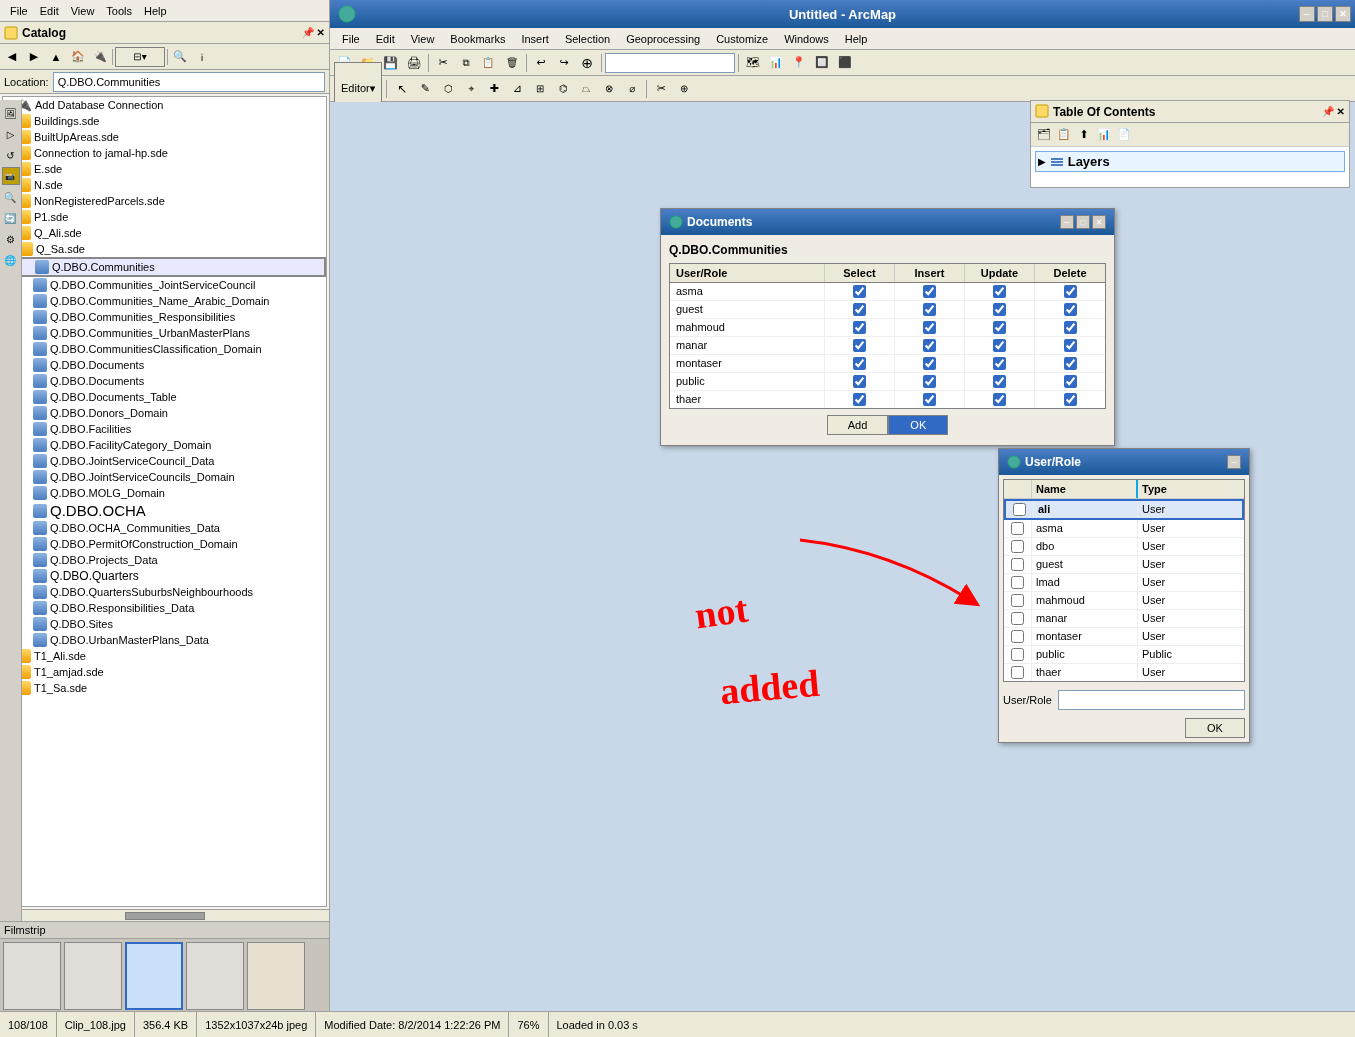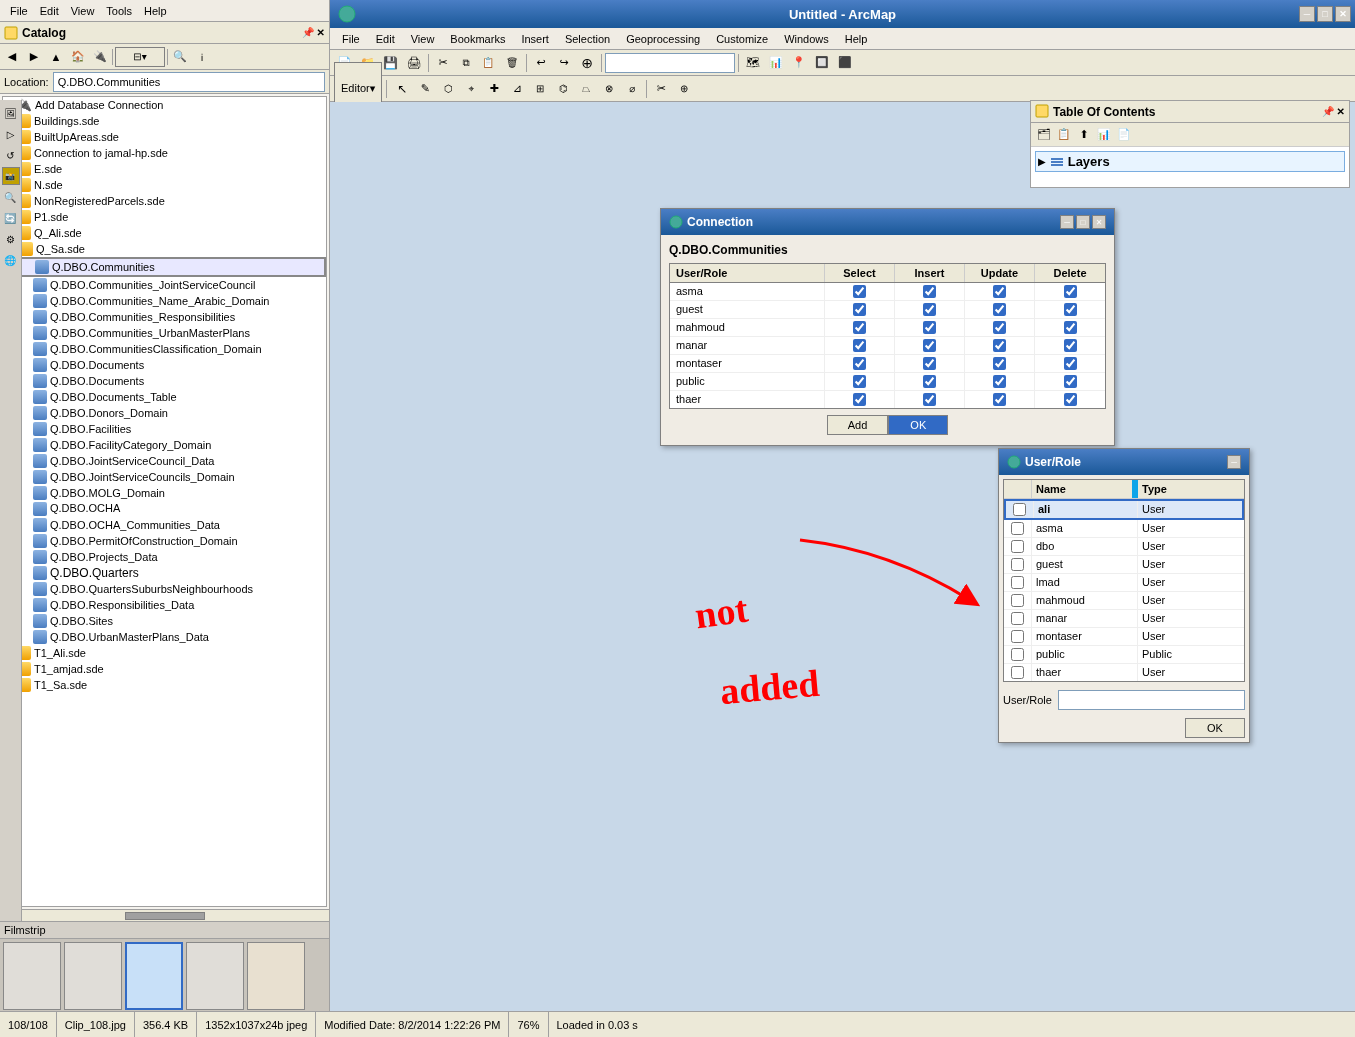--- a/index.html
+++ b/index.html
@@ -249,21 +249,21 @@
       <div style="display:flex; align-items:center; padding:1px 4px; cursor:pointer; font-size:11px; margin-left:16px;">
         <span style="width:10px; display:inline-block;"></span>
         <span style="margin-right:3px; width:14px; height:14px; background:linear-gradient(to bottom, #8db3e2, #4a7dc0); display:inline-block; border-radius:2px; vertical-align:middle;"></span>
         <span>Q.DBO.JointServiceCouncils_Domain</span>
       </div>
       <div style="display:flex; align-items:center; padding:1px 4px; cursor:pointer; font-size:11px; margin-left:16px;">
         <span style="width:10px; display:inline-block;"></span>
         <span style="margin-right:3px; width:14px; height:14px; background:linear-gradient(to bottom, #8db3e2, #4a7dc0); display:inline-block; border-radius:2px; vertical-align:middle;"></span>
         <span>Q.DBO.MOLG_Domain</span>
       </div>
-      <div style="display:flex; align-items:flex-start; padding:1px 4px; cursor:pointer; font-size:11px; margin-left:16px;">
+      <div style="display:flex; align-items:center; padding:1px 4px; cursor:pointer; font-size:15px; margin-left:16px;">
         <span style="width:10px; display:inline-block;"></span>
         <span style="margin-right:3px; width:14px; height:14px; background:linear-gradient(to bottom, #8db3e2, #4a7dc0); display:inline-block; border-radius:2px; vertical-align:middle;"></span>
         <span>Q.DBO.OCHA</span>
       </div>
       <div style="display:flex; align-items:center; padding:1px 4px; cursor:pointer; font-size:11px; margin-left:16px;">
         <span style="width:10px; display:inline-block;"></span>
         <span style="margin-right:3px; width:14px; height:14px; background:linear-gradient(to bottom, #8db3e2, #4a7dc0); display:inline-block; border-radius:2px; vertical-align:middle;"></span>
         <span>Q.DBO.OCHA_Communities_Data</span>
       </div>
       <div style="display:flex; align-items:center; padding:1px 4px; cursor:pointer; font-size:11px; margin-left:16px;">
@@ -387,21 +387,21 @@
   </div>
 
   <div style="position:absolute; top:208px; left:660px; width:455px; background:#f0ece4; border:1px solid #808080; box-shadow:2px 2px 5px rgba(0,0,0,0.3); z-index:20;">
     <div style="background:linear-gradient(to bottom, #4a7ec5, #1a5898); color:white; padding:4px 8px; display:flex; align-items:center; justify-content:space-between; height:26px;">
       <div style="display:flex; align-items:center; gap:4px;">
         <span style="width:14px; height:14px;">
           <svg viewBox="0 0 14 14">
               <circle cx="7" cy="7" r="6" fill="#4a9" stroke="#2a7" stroke-width="1"></circle>
             </svg>
         </span>
-        <span style="font-size:12px; font-weight:bold;">Connection</span>
+        <span style="font-size:12px; font-weight:bold;">Documents</span>
       </div>
       <div style="display:flex; gap:2px;">
         <div style="width:14px; height:14px; background:#d4d0c8; border:1px solid #808080; display:flex; align-items:center; justify-content:center; font-size:8px; cursor:pointer;">─</div>
         <div style="width:14px; height:14px; background:#d4d0c8; border:1px solid #808080; display:flex; align-items:center; justify-content:center; font-size:8px; cursor:pointer;">□</div>
         <div style="width:14px; height:14px; background:#d4d0c8; border:1px solid #808080; display:flex; align-items:center; justify-content:center; font-size:8px; cursor:pointer;">✕</div>
       </div>
     </div>
     <div style="padding:8px; background:#f0ece4;">
       <div style="font-size:12px; font-weight:bold; margin-bottom:6px;">Q.DBO.Communities</div>
       <div style="border:1px solid #808080; background:white; width:100%;">
@@ -538,21 +538,21 @@
         </span>
         <span style="font-size:12px; font-weight:bold;">User/Role</span>
       </div>
       <div style="width:14px; height:14px; background:#d4d0c8; border:1px solid #808080; display:flex; align-items:center; justify-content:center; font-size:8px; cursor:pointer;">─</div>
     </div>
 
     <div style="background:white; border:1px solid #808080; margin:4px;">
 
       <div style="display:grid; grid-template-columns:28px 1fr 1fr; background:#ece9d8; border-bottom:1px solid #ccc;">
         <div style="padding:3px 4px; font-size:11px; font-weight:bold; border-right:1px solid #ccc;"></div>
-        <div style="padding:3px 4px; font-size:11px; font-weight:bold; border-right:6px solid #0ea5e9;">Name</div>
+        <div style="padding:3px 4px; font-size:11px; font-weight:bold; border-right:2px solid #0ea5e9;">Name</div>
         <div style="padding:3px 4px; font-size:11px; font-weight:bold;">Type</div>
       </div>
 
       <div style="display:grid; grid-template-columns:28px 1fr 1fr; border-bottom:1px solid #eee; background:#dce8f8; border:2px solid #316ac5; cursor:pointer;">
         <div style="padding:2px 4px; display:flex; align-items:center; justify-content:center; border-right:1px solid #eee;">
             <input type="checkbox" style="">
           </div>
         <div style="padding:2px 4px; font-size:11px; border-right:1px solid #eee; font-weight:bold;">ali</div>
         <div style="padding:2px 4px; font-size:11px;">User</div>
       </div>

